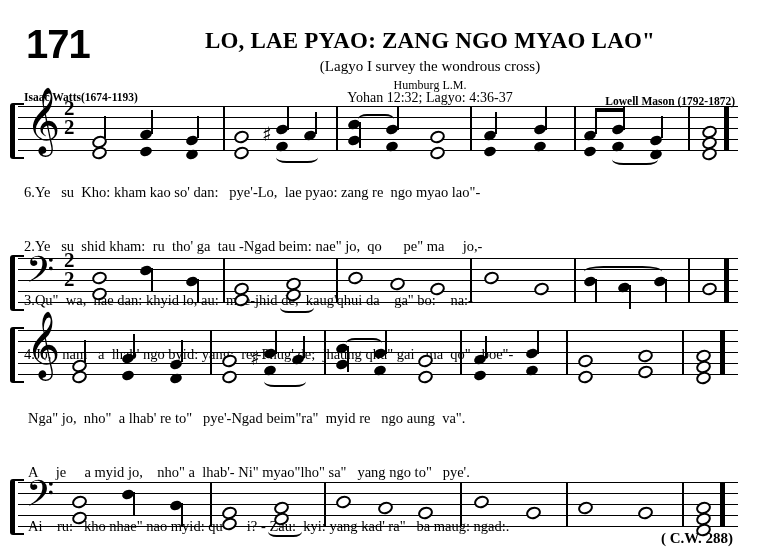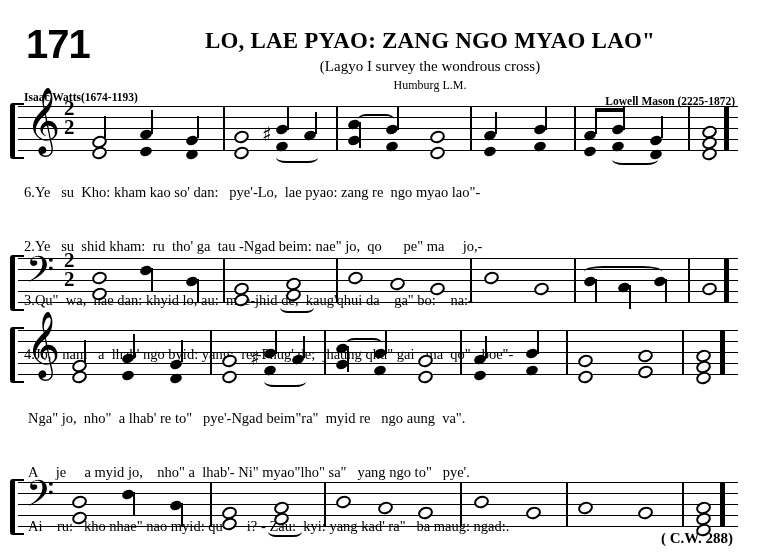--- a/index.html
+++ b/index.html
@@ -231,22 +231,23 @@
 </style>
 </head>
 <body>
 
 <div class="page">
 
   <div class="hymn-number">171</div>
   <div class="title">LO, LAE PYAO: ZANG NGO MYAO LAO"</div>
   <div class="subtitle">(Lagyo  I survey the wondrous cross)</div>
   <div class="meter">Humburg L.M.</div>
+  <div class="scripture">Yohan 12:32; Lagyo: 4:36-37</div>
   <div class="author-left">Isaac Watts(1674-1193)</div>
-  <div class="author-right">Lowell Mason (2225-1872)</div>
+  <div class="author-right">Lowell Mason (1792-1872)</div>
 
   <div class="system system-1">
 
     <div class="staff-block" style="position:absolute; left:0; top:0;">
       <div class="staff-lines">
         <div class="ln"></div>
           <div class="ln"></div>
           <div class="ln"></div>
           <div class="ln"></div>
           <div class="ln"></div>

